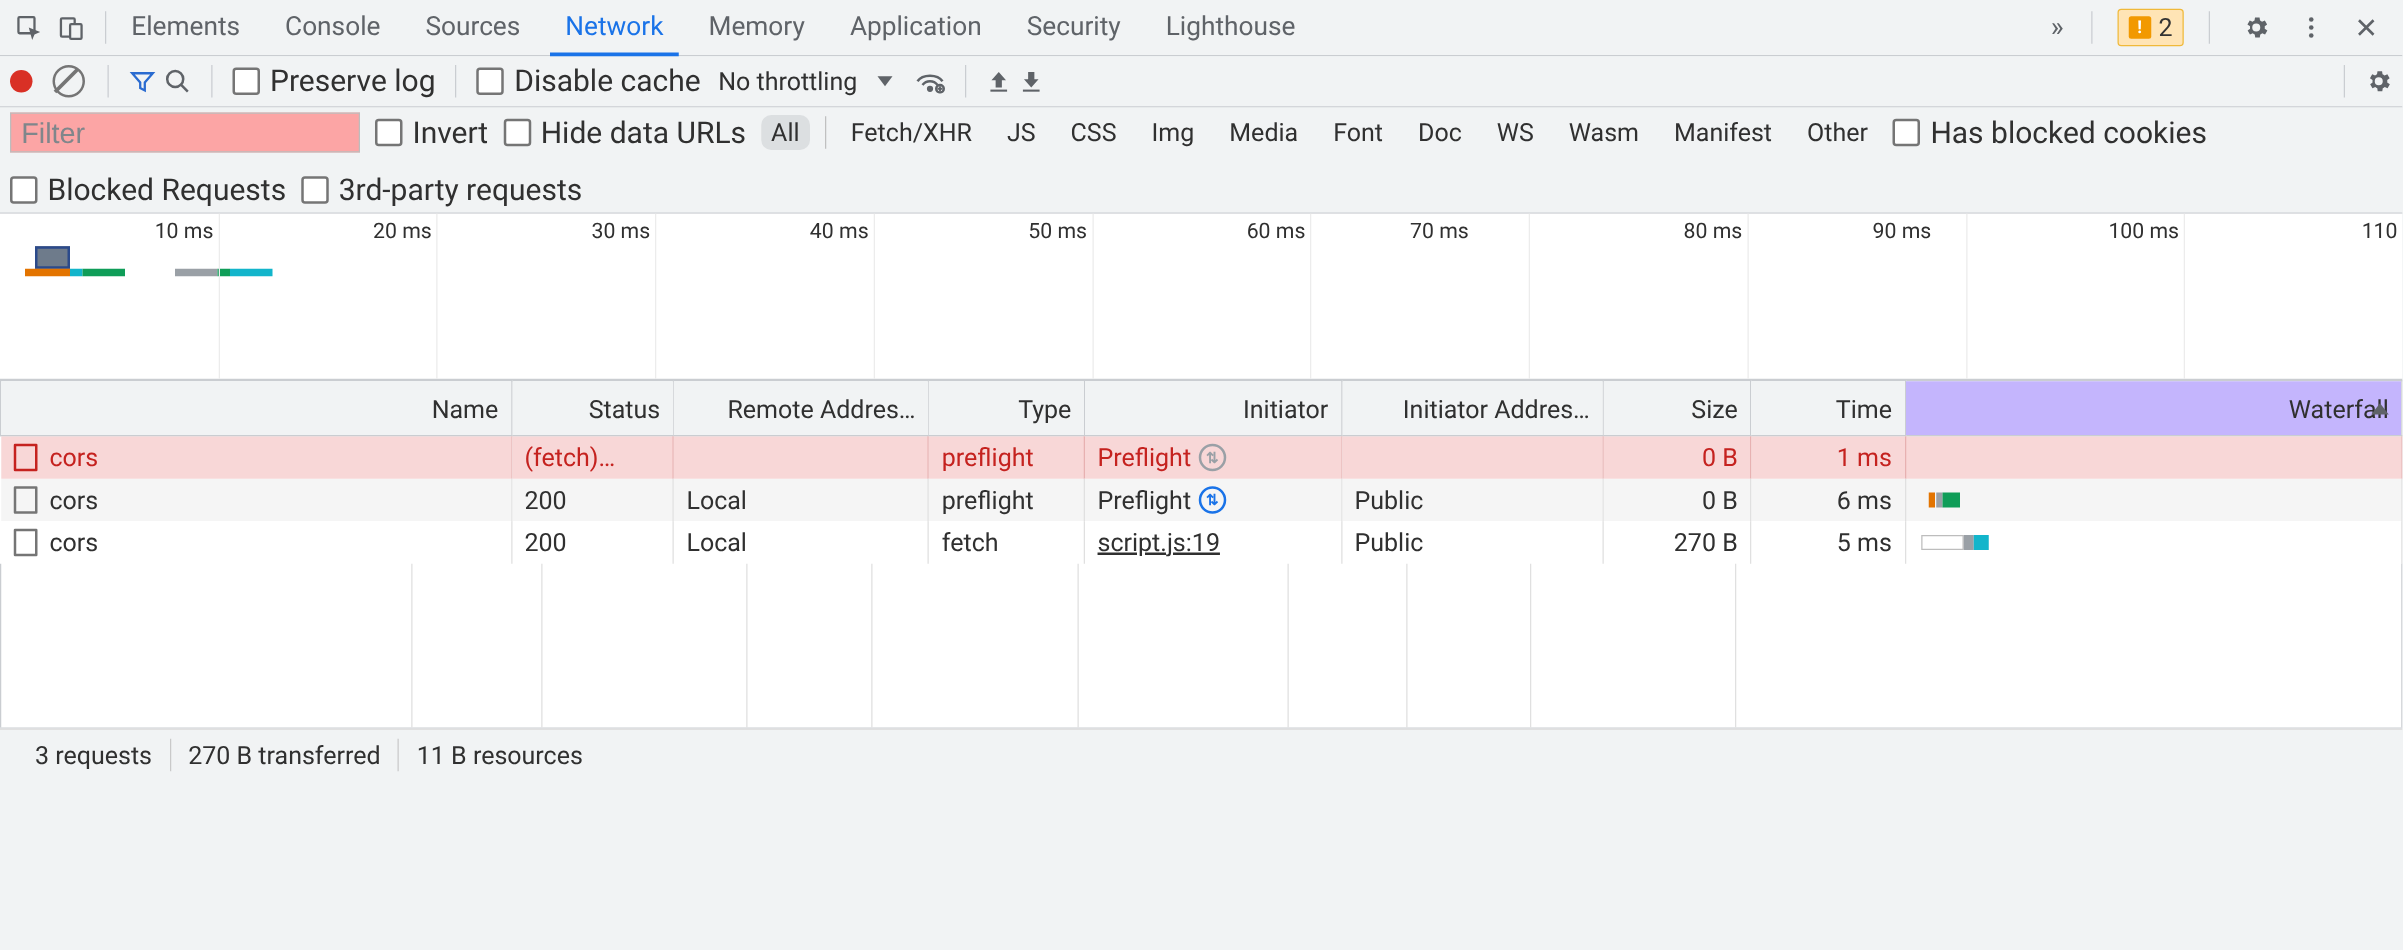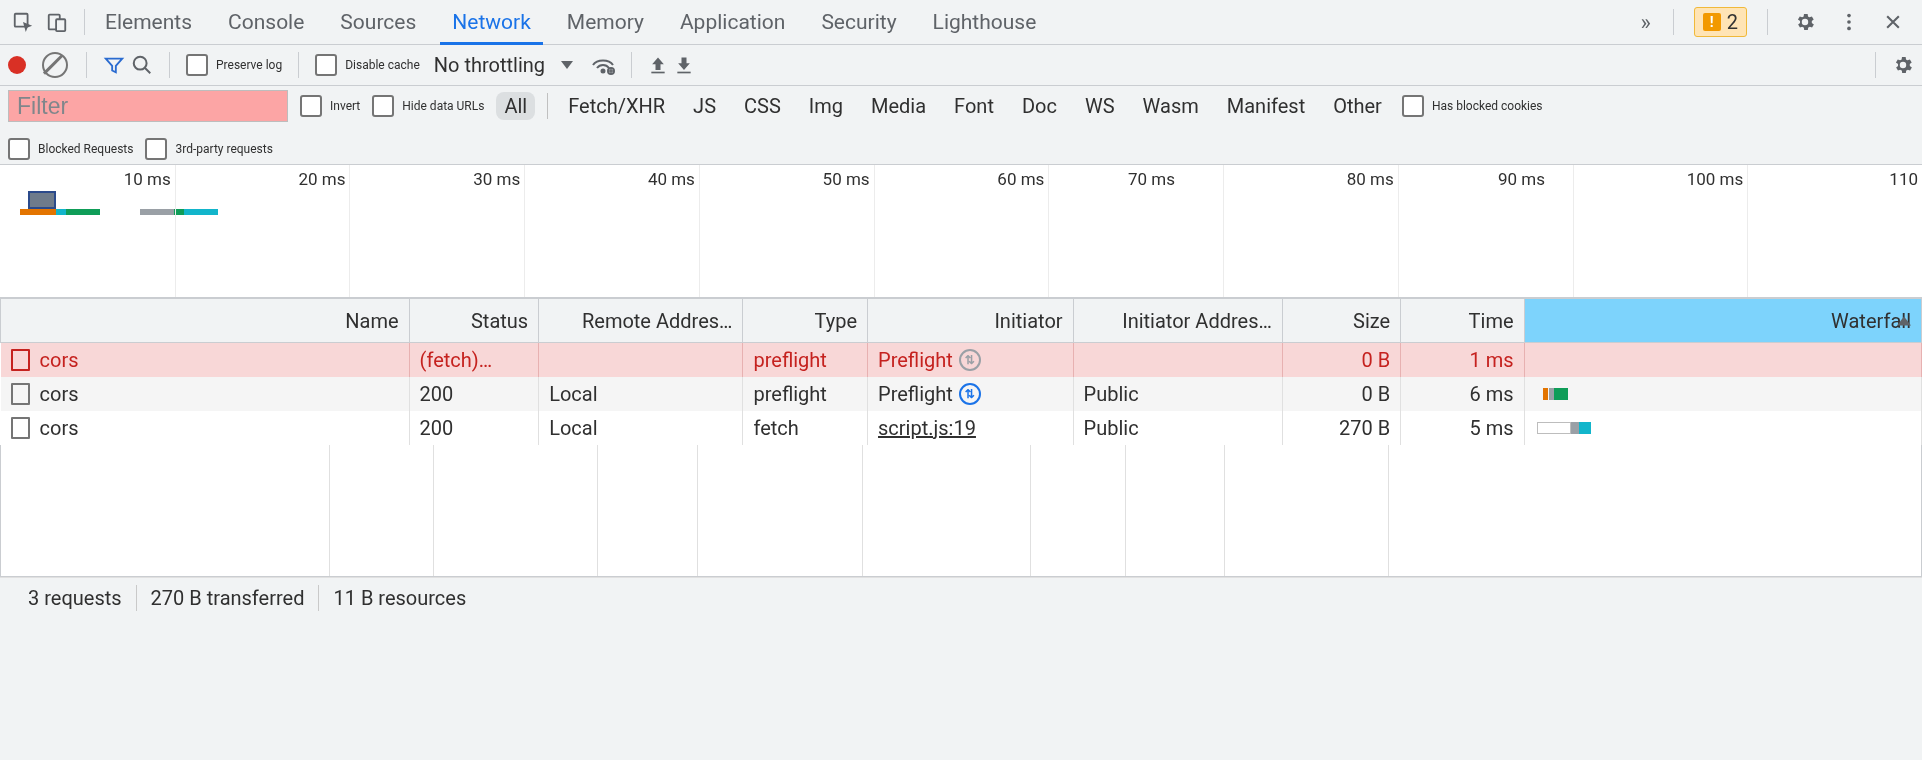--- a/index.html
+++ b/index.html
@@ -36,42 +36,42 @@
   .issues-badge{display:flex;align-items:center;background:#ffe4b5;border:1px solid #f0b93a;border-radius:3px;padding:2px 8px;color:#333;font-size:20px;gap:6px;}
   .issues-badge .sq{width:18px;height:18px;background:#f29900;display:flex;align-items:center;justify-content:center;color:#fff;border-radius:2px;font-weight:bold;font-size:14px;}
   
   .toolbar{height:40px;background:var(--panel);border-bottom:1px solid var(--border);display:flex;align-items:center;padding:0 8px;gap:6px;}
   .circle{width:18px;height:18px;border-radius:50%;}
   .rec{background:#d93025;}
   .stop-icon{width:22px;height:22px;border:2.5px solid #757575;border-radius:50%;position:relative;}
   .stop-icon::after{content:"";position:absolute;width:26px;height:2.5px;background:#757575;top:9px;left:-4px;transform:rotate(-45deg);}
   .funnel{color:var(--filter-blue);}
   .checkbox{width:18px;height:18px;border:2px solid #757575;border-radius:3px;background:#fff;display:inline-block;flex-shrink:0;}
-  .tool-item{display:flex;align-items:center;gap:8px;color:#303030;font-size:12px;cursor:pointer;}
+  .tool-item{display:flex;align-items:center;gap:8px;color:#303030;font-size:24px;cursor:pointer;}
   .throttling{display:flex;align-items:center;gap:10px;color:#303030;}
   .caret-down{width:0;height:0;border-left:6px solid transparent;border-right:6px solid transparent;border-top:8px solid #5f6368;margin-left:6px;}
   .gear{color:#5f6368;}
   
   .filter-bar{min-height:44px;background:var(--panel);border-bottom:1px solid var(--border);display:flex;align-items:center;flex-wrap:wrap;padding:4px 8px;gap:12px;row-gap:8px;}
   .filter-input{width:262px;height:30px;background:#fca5a5;border:1px solid #bdbdbd;font-size:23px;padding:0 8px;color:#303030;}
   .filter-input::placeholder{color:#80868b;}
   .type-chip{padding:2px 8px;border-radius:8px;font-size:20px;color:#303030;cursor:pointer;}
   .type-chip.active{background:var(--chip);}
   .vsep{width:1px;height:26px;background:#c0c0c0;}
   
   .overview{height:132px;background:#fff;border-bottom:1px solid var(--border);position:relative;}
   .ov-ticks{position:absolute;top:0;left:0;right:0;height:24px;}
   .ov-tick{position:absolute;top:4px;font-size:17px;color:#303030;transform:translateX(-100%);padding-right:4px;}
   .ov-grid{position:absolute;top:0;bottom:0;width:1px;background:#ececec;}
   .ov-bars{position:absolute;top:26px;left:20px;}
   
   .grid-wrap{background:#fff;height:278px;border-bottom:1px solid var(--border);display:flex;flex-direction:column;}
   .grid{border-collapse:collapse;width:100%;table-layout:fixed;}
   .grid th{background:var(--panel);border:1px solid var(--border);border-top:1px solid var(--border);text-align:right;font-weight:400;font-size:20px;color:#303030;padding:8px 10px;height:44px;box-sizing:border-box;white-space:nowrap;overflow:hidden;text-overflow:ellipsis;position:relative;}
-  .grid th.sorted{background:#7dd3fc;padding-left:47px;}
+  .grid th.sorted{background:#c4b5fd;padding-left:47px;}
   .sort-arrow{position:absolute;right:10px;top:50%;transform:translateY(-50%);width:0;height:0;border-left:7px solid transparent;border-right:7px solid transparent;border-bottom:9px solid #5f6368;}
   .grid td{border-right:1px solid var(--border2);padding:4px 10px;height:34px;box-sizing:border-box;font-size:20px;color:#303030;white-space:nowrap;overflow:hidden;text-overflow:ellipsis;}
   .grid tbody tr:nth-child(odd){background:#fff;}
   .grid tbody tr:nth-child(even){background:var(--alt);}
   .grid tbody tr.failed{background:var(--fail-bg);}
   .grid tbody tr.failed td{color:var(--fail-text);border-right-color:var(--fail-border);}
   .name-cell{display:flex;align-items:center;gap:10px;}
   .file-icon{width:15px;height:18px;border:2px solid #757575;border-radius:1px;position:relative;flex-shrink:0;}
   .file-icon.red{border-color:#c5221f;}
   .num{text-align:right;}

